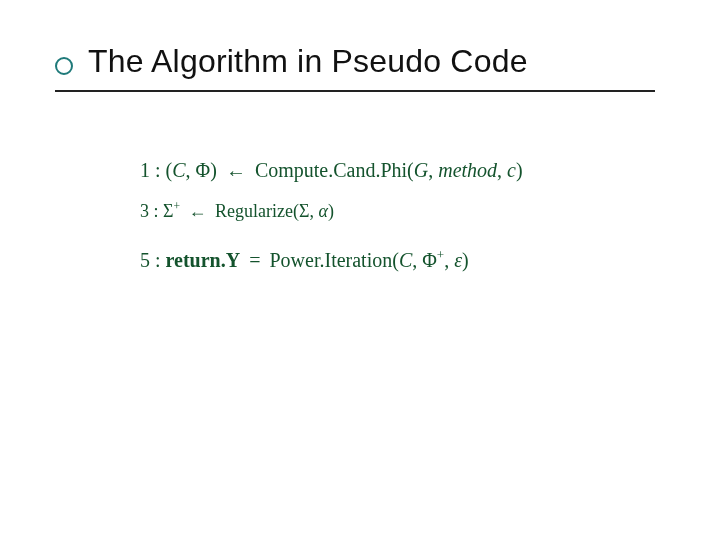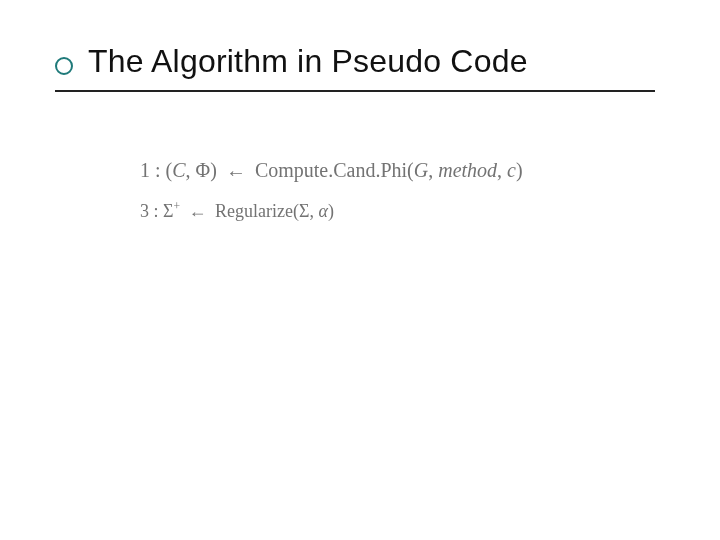--- a/index.html
+++ b/index.html
@@ -46,21 +46,21 @@
     border-top: 2px solid #222;
   }
   .pseudo {
     position: absolute;
     left: 140px;
     top: 160px;
     width: 480px;
     font-family: "Times New Roman", Times, serif;
     font-size: 20px;
     line-height: 1.0;
-    color: #737373;
+    color: #14532d;
   }
   .pseudo .row {
     margin-bottom: 22px;
     white-space: nowrap;
   }
   .pseudo .row.tight {
     margin-bottom: 16px;
   }
   .rm { font-family: "Times New Roman", Times, serif; font-style: normal; }
   .it { font-style: italic; }
@@ -94,16 +94,24 @@
 
     <div class="row tight" style="font-size:18px;">
       <span class="rm">3 :</span>
       <span class="rm">Σ</span><span class="sup rm">+</span>
       <span class="rm arrow">←</span>
       <span class="rm">Regularize(</span><span class="rm">Σ</span><span class="rm">,</span>
       <span class="it">α</span><span class="rm">)</span>
     </div>
 
 
+    <div class="row" style="margin-top:30px;">
+      <span class="rm">5 :</span>
+      <span class="bf rm">return.Y</span>
+      <span class="rm" style="padding:0 4px;">=</span>
+      <span class="rm">Power.Iteration(</span><span class="it">C</span><span class="rm">,</span>
+      <span class="rm">Φ</span><span class="sup rm">+</span><span class="rm">,</span>
+      <span class="it">ε</span><span class="rm">)</span>
+    </div>
 
   </div>
 
 </div>
 
 </body></html>

